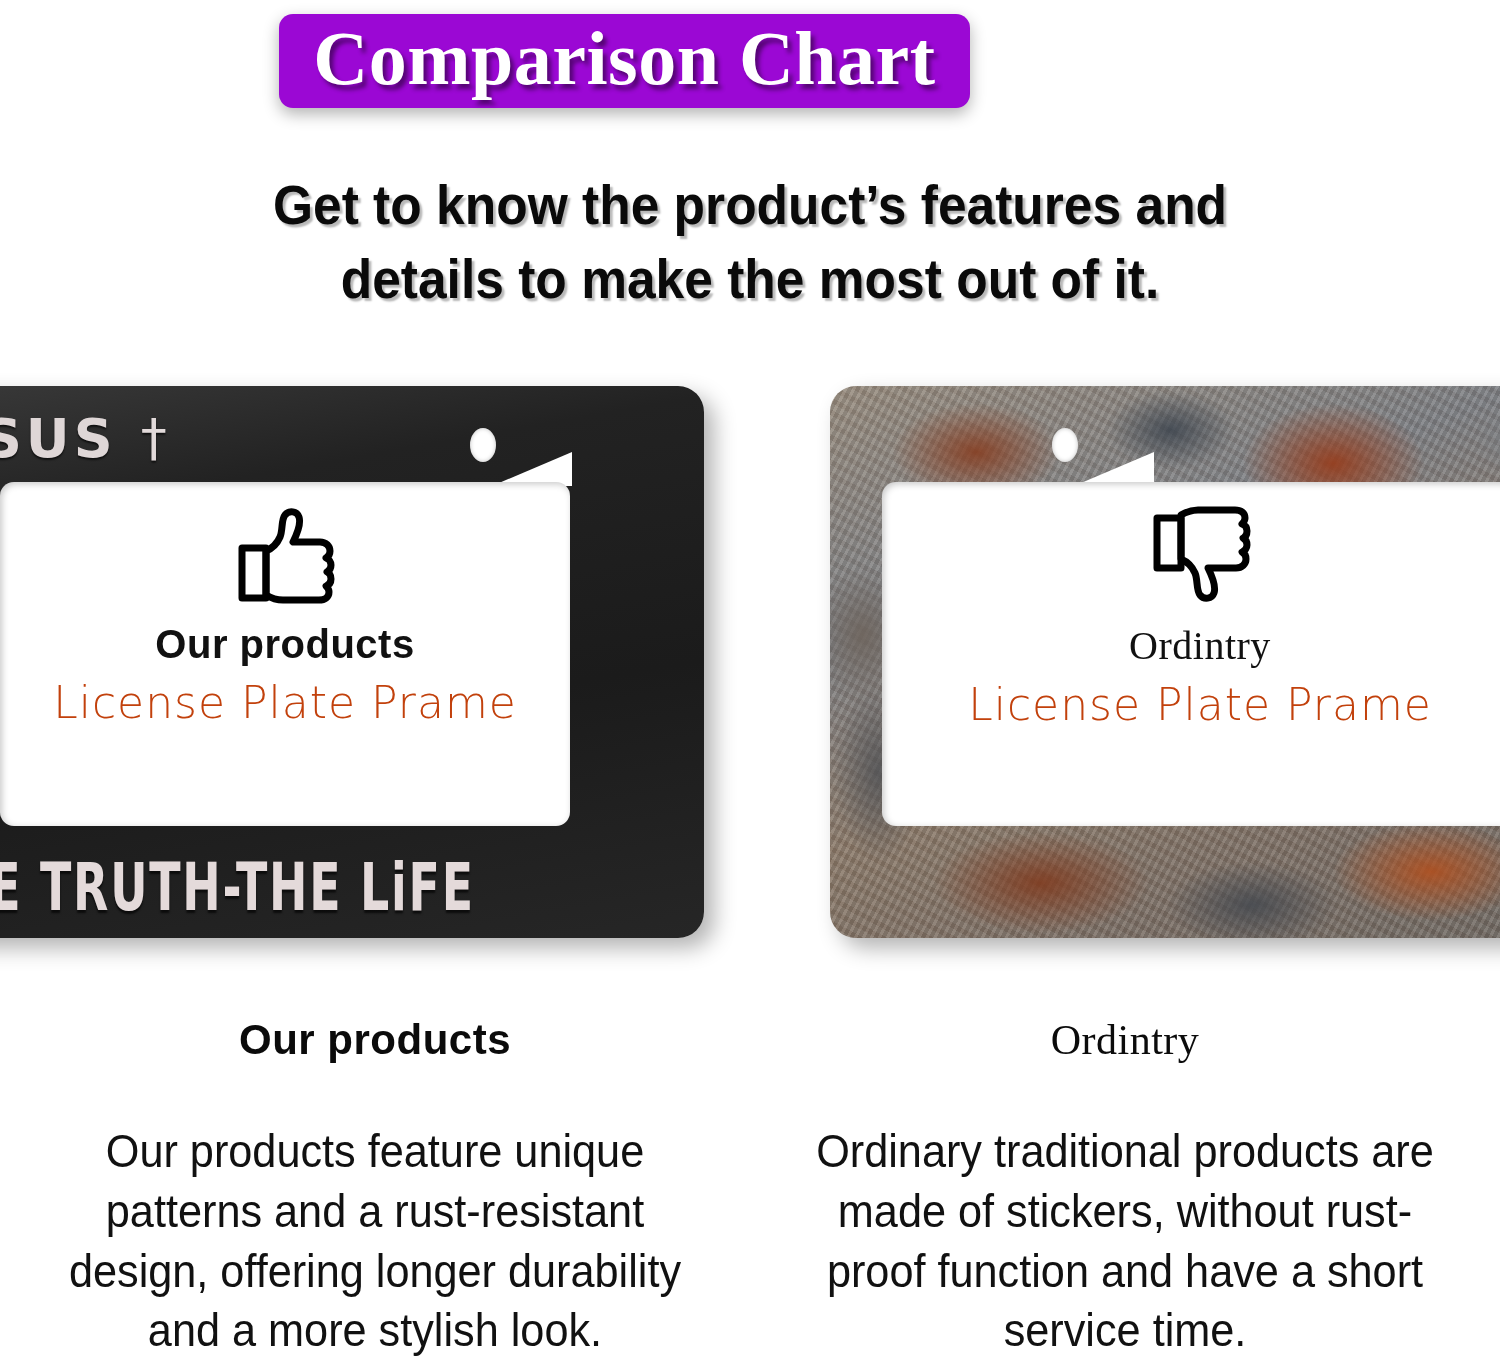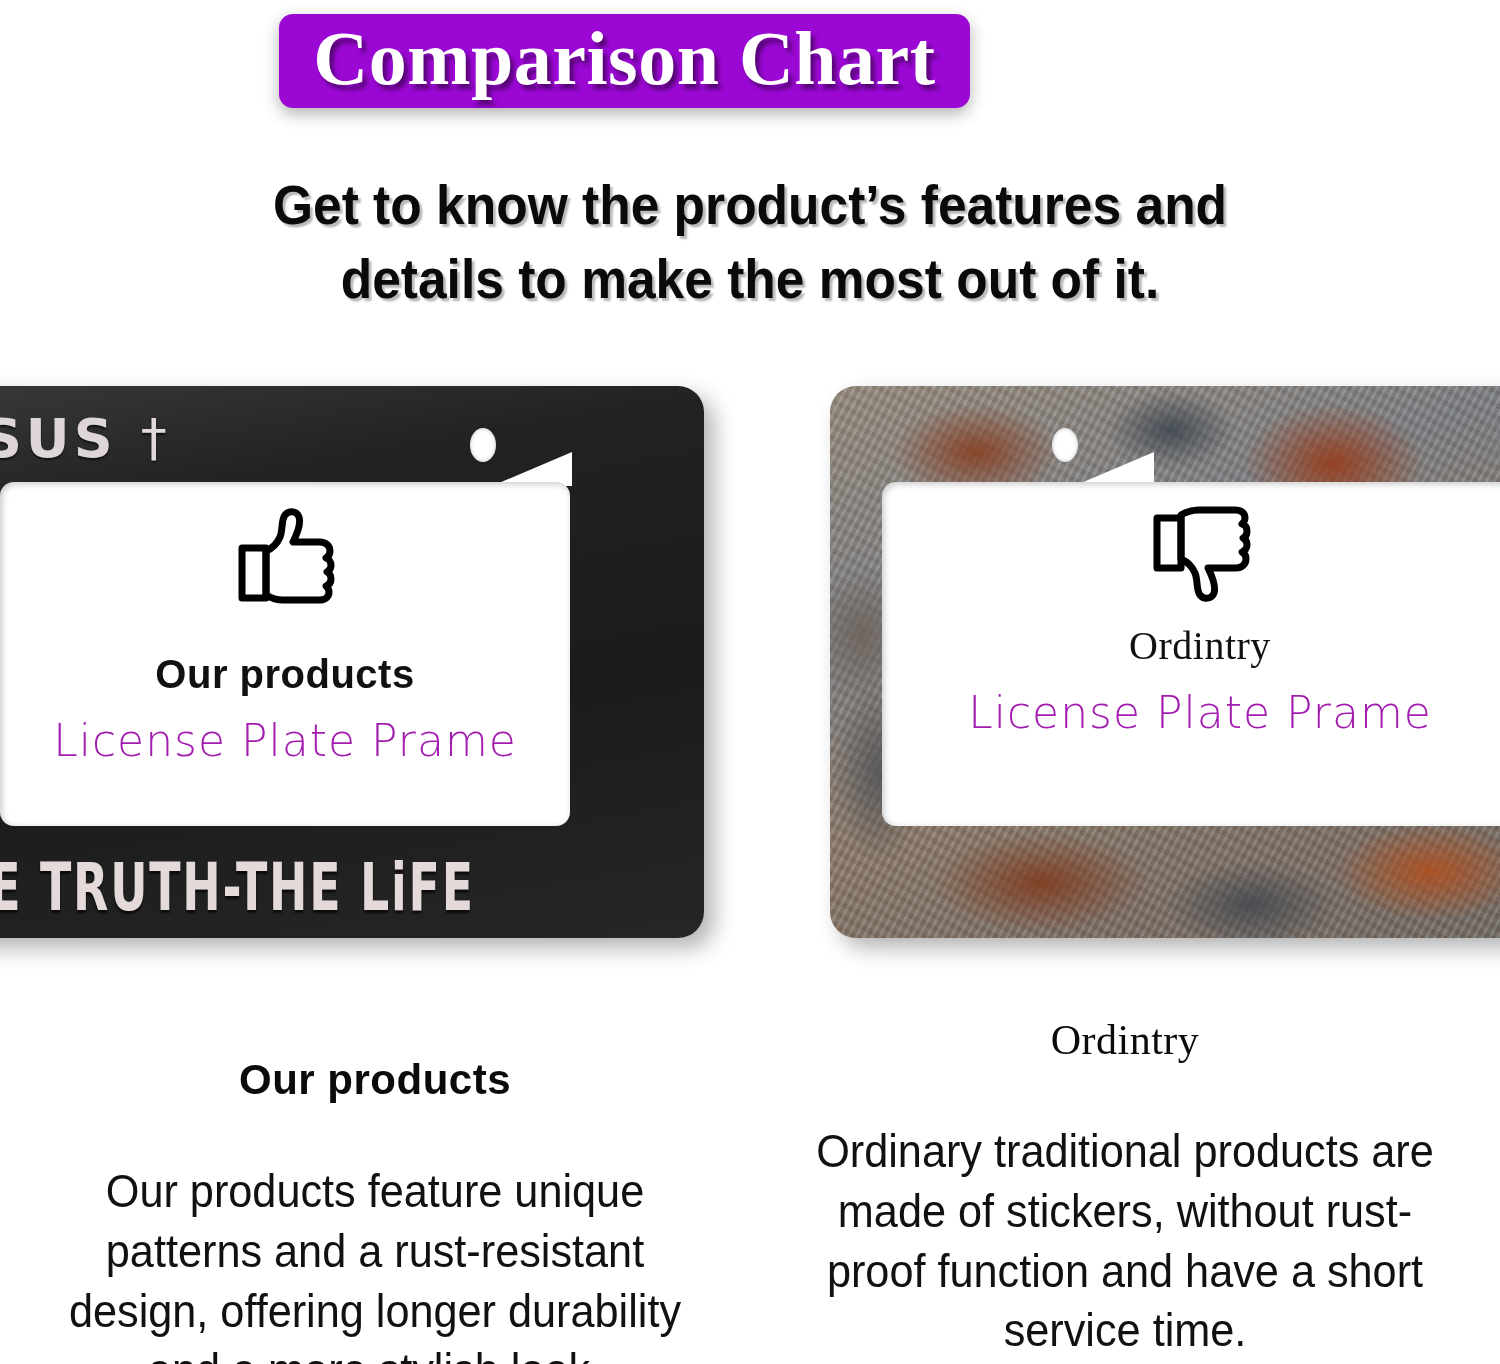--- a/index.html
+++ b/index.html
@@ -216,33 +216,32 @@
   .verdict-icon { width: 120px; height: 108px; display: block; }
   .window-heading {
     margin-top: 10px;
     font-size: 40px;
     color: #111111;
   }
   .heading-sans {
     font-family: "Liberation Sans", sans-serif;
     font-weight: bold;
     letter-spacing: 0.5px;
-    margin-top: 40px;
   }
   .heading-serif {
     font-family: "Liberation Serif", "DejaVu Serif", serif;
     font-weight: normal;
     letter-spacing: 0.5px;
   }
   .window-sub {
-    margin-top: 18px;
+    margin-top: 10px;
     font-family: "DejaVu Sans Light", "DejaVu Sans", sans-serif;
     font-weight: 300;
     font-size: 44px;
-    color: #a21caf;
+    color: #c2410c;
     letter-spacing: 1px;
   }
 
   
   .desc-row {
     position: absolute;
     left: 0;
     top: 1016px;
     width: 1500px;
     display: flex;

